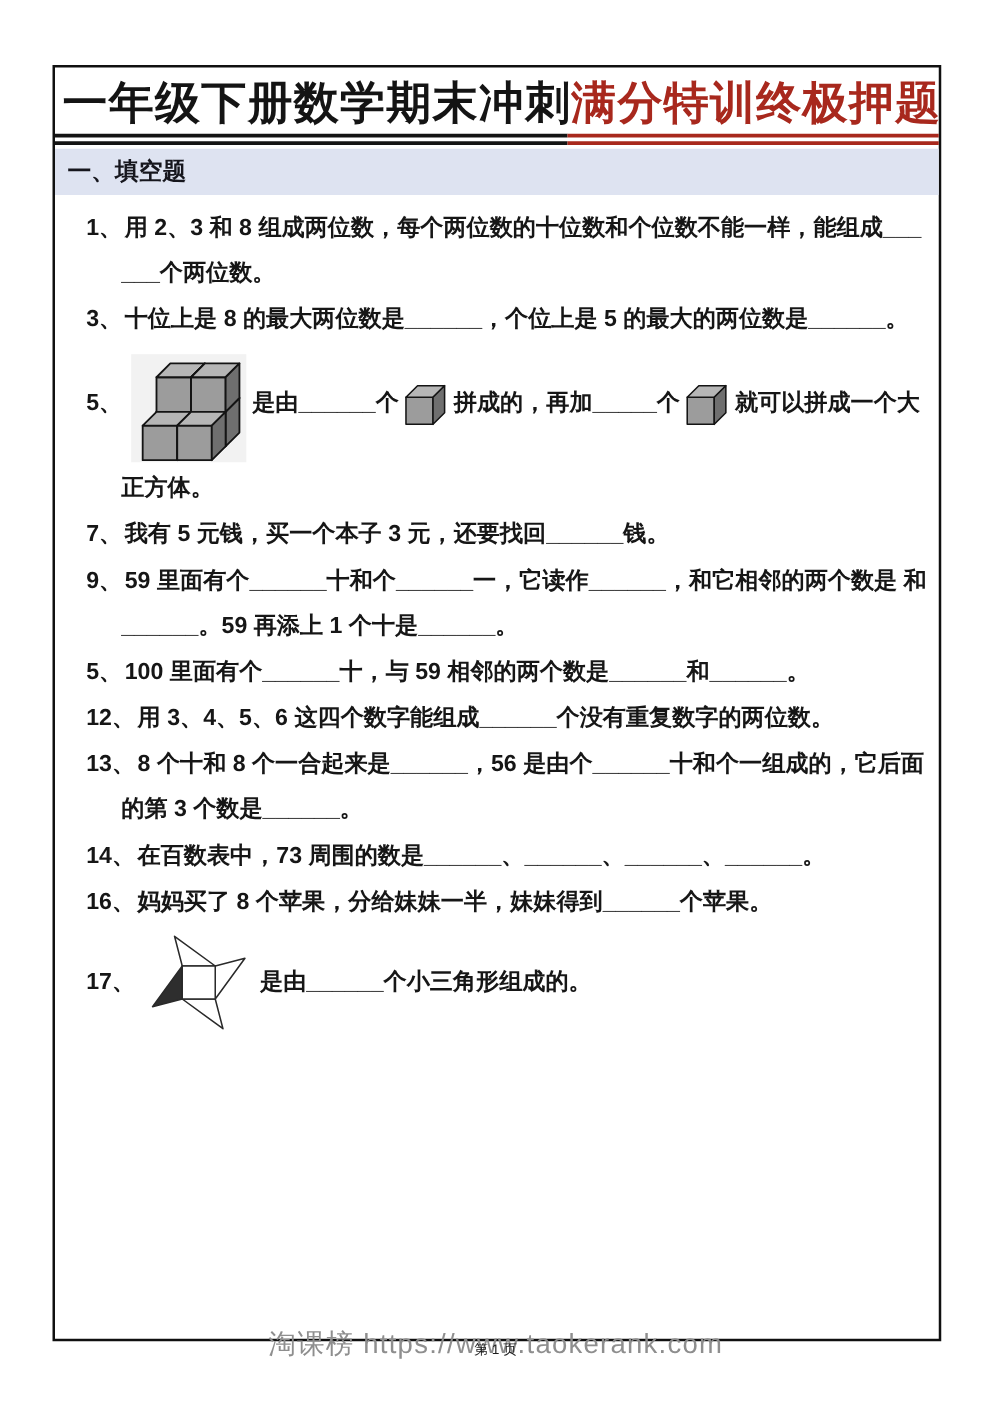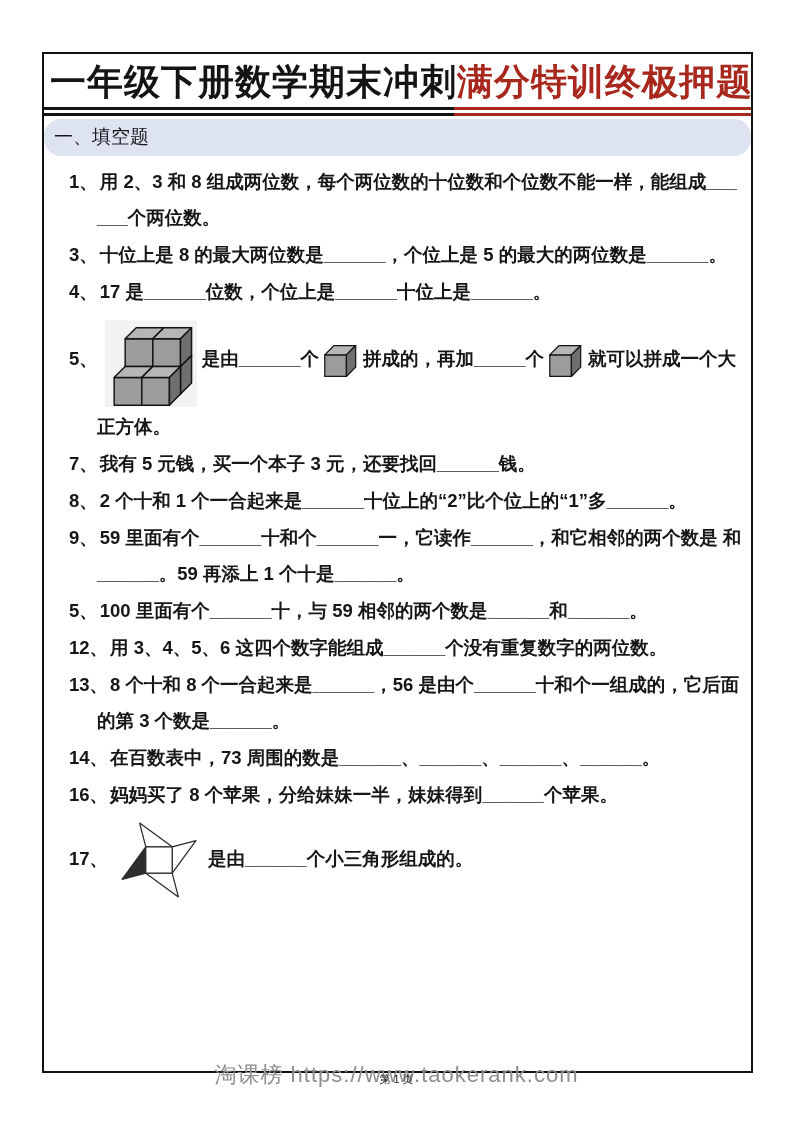--- a/index.html
+++ b/index.html
@@ -26,21 +26,21 @@
   .t-red{color:var(--accent-red,#a8281d);}
   
   .rule{margin-top:1px;}
   .rule-row{display:flex;height:3px;margin-bottom:3px;}
   .rule-row .seg-black{width:58%;background:#141414;}
   .rule-row .seg-red{flex:1;background:var(--accent-red,#a8281d);}
   
   .section-bar{
     background:var(--section-bg,#dee3f1);
     padding:5px 10px 6px 10px;
-    font-size:19px;font-weight:normal;color:#16161d;border-radius:17px;
+    font-size:19px;font-weight:bold;color:#16161d;
   }
   
   .questions{
     padding:8px 8px 0 8px;
     font-size:18.5px;
     line-height:36px;
     font-weight:bold;
     color:#161616;
   }
   .question{
@@ -87,21 +87,20 @@
         <div class="seg-black"></div>
         <div class="seg-red"></div>
       </div>
   </div>
 
   <div class="section-bar"><span>一、填空题</span></div>
 
   <div class="questions">
       <div class="question"><span class="qnum">1、</span><span>用 2、3 和 8 组成两位数，每个两位数的十位数和个位数不能一样，能组成______个两位数。</span></div>
       <div class="question"><span class="qnum">3、</span><span>十位上是 8 的最大两位数是______，个位上是 5 的最大的两位数是______。</span></div>
-      <div class="question"><span class="qnum">4、</span><span>17 是______位数，个位上是______十位上是______。</span></div>
       <div class="question"><span class="qnum">5、</span><span class="qicon cube-cluster">
   <svg viewBox="0 0 100 102" xmlns="http://www.w3.org/2000/svg">
     <rect class="cluster-bg" x="0" y="8" width="100" height="94"></rect>
 
     <g>
       <rect class="cube-front" x="22" y="58" width="30" height="30"></rect>
       <polygon class="cube-top" points="22,58 34,46 64,46 52,58"></polygon>
       <polygon class="cube-side" points="52,58 64,46 64,76 52,88"></polygon>
     </g>
     <g>
@@ -139,21 +138,20 @@
     <polygon class="cube-side" points="30,14 42,2 42,30 30,42"></polygon>
   </svg>
 </span><span>拼成的，再加_____个</span><span class="qicon small-cube">
   <svg viewBox="0 0 46 44" xmlns="http://www.w3.org/2000/svg">
     <rect class="cube-front" x="2" y="14" width="28" height="28"></rect>
     <polygon class="cube-top" points="2,14 14,2 42,2 30,14"></polygon>
     <polygon class="cube-side" points="30,14 42,2 42,30 30,42"></polygon>
   </svg>
 </span><span>就可以拼成一个大正方体。</span></div>
       <div class="question"><span class="qnum">7、</span><span>我有 5 元钱，买一个本子 3 元，还要找回______钱。</span></div>
-      <div class="question"><span class="qnum">8、</span><span>2 个十和 1 个一合起来是______十位上的“2”比个位上的“1”多______。</span></div>
       <div class="question"><span class="qnum">9、</span><span>59 里面有个______十和个______一，它读作______，和它相邻的两个数是 和______。59 再添上 1 个十是______。</span></div>
       <div class="question"><span class="qnum">5、</span><span>100 里面有个______十，与 59 相邻的两个数是______和______。</span></div>
       <div class="question"><span class="qnum">12、</span><span>用 3、4、5、6 这四个数字能组成______个没有重复数字的两位数。</span></div>
       <div class="question"><span class="qnum">13、</span><span>8 个十和 8 个一合起来是______，56 是由个______十和个一组成的，它后面的第 3 个数是______。</span></div>
       <div class="question"><span class="qnum">14、</span><span>在百数表中，73 周围的数是______、______、______、______。</span></div>
       <div class="question"><span class="qnum">16、</span><span>妈妈买了 8 个苹果，分给妹妹一半，妹妹得到______个苹果。</span></div>
       <div class="question"><span class="qnum">17、</span><span class="qicon pinwheel">
   <svg viewBox="0 0 100 100" xmlns="http://www.w3.org/2000/svg">
     <polygon class="pw-white" points="35,35 65,35 28,8"></polygon>
     <polygon class="pw-white" points="65,35 65,65 92,28"></polygon>

